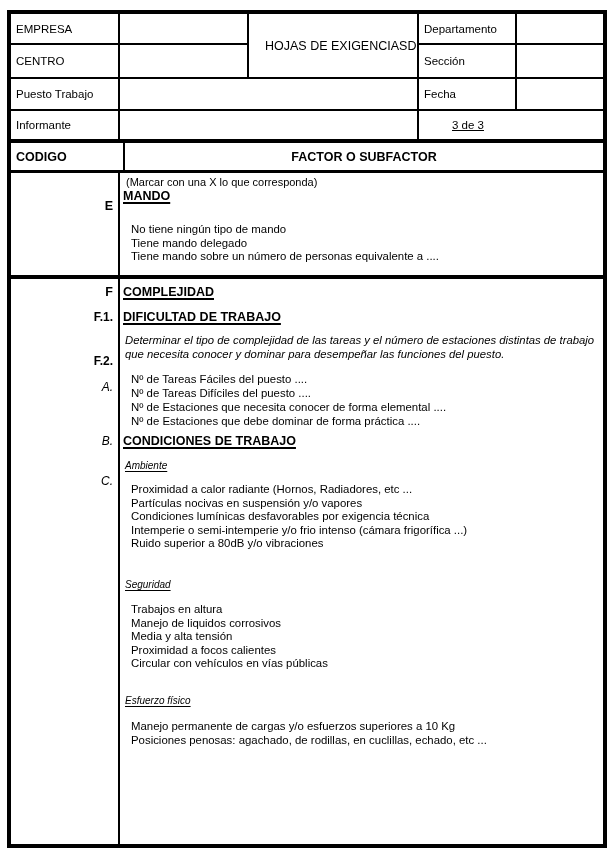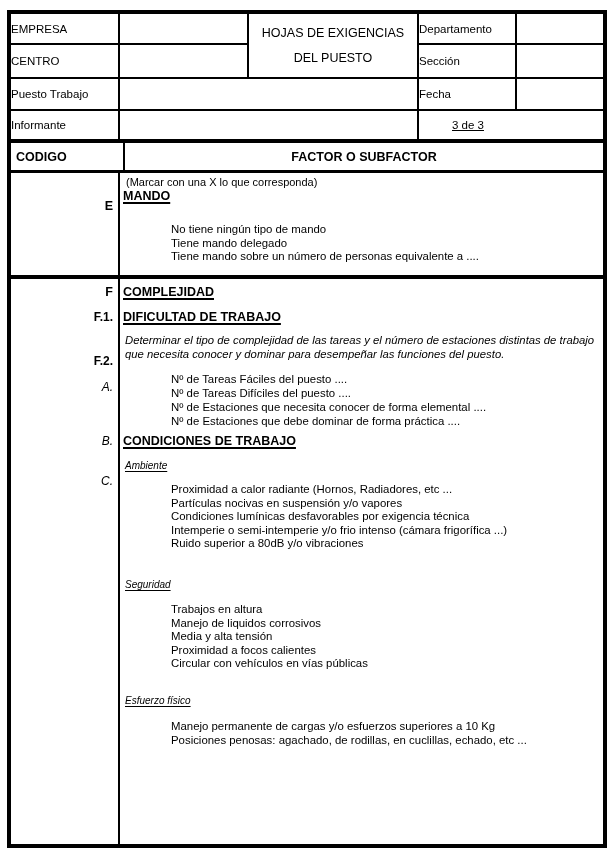--- a/index.html
+++ b/index.html
@@ -12,28 +12,28 @@
     border:4px solid #000;background:#fff;
   }
   
   .header{
     display:grid;
     grid-template-columns:109px 129px 170px 98px auto;
     grid-template-rows:31px 34px 32px 28px;
   }
   .cell{
     box-sizing:border-box;display:flex;align-items:center;
-    font-size:11.5px;white-space:nowrap;overflow:hidden;
+    padding-left:5px;font-size:11.5px;white-space:nowrap;overflow:hidden;
   }
   .bR{border-right:2px solid #000;}
   .bB{border-bottom:2px solid #000;}
   .title-cell{
     grid-column:3;grid-row:1/3;
-    flex-direction:column;justify-content:space-around;align-items:center;
-    padding:7px;font-size:12.5px;text-align:center;
+    flex-direction:row;justify-content:space-around;align-items:center;
+    padding:16px;font-size:12.5px;text-align:center;
   }
   .center-text{justify-content:center;padding-left:0;text-decoration:underline;}
   
   .divider4{height:4px;background:#000;}
   .divider3{height:3px;background:#000;}
   
   .codigo-row{height:27px;display:flex;}
   .codigo-cell{
     width:107px;flex:none;border-right:2px solid #000;
     display:flex;align-items:center;padding-left:5px;
@@ -61,21 +61,21 @@
   }
   .h-sub{
     font-style:italic;font-size:10px;
     text-decoration:underline;text-underline-offset:2px;
   }
   .para{
     position:absolute;font-style:italic;font-size:11.3px;line-height:14px;
     white-space:normal;
   }
   .items{position:absolute;font-size:11.4px;line-height:13.5px;white-space:nowrap;}
-  .items div{white-space:nowrap;margin-left:40px;}
+  .items div{white-space:nowrap;}
 </style>
 </head>
 <body>
 
 <div class="sheet">
 
   <div class="header">
     <div class="cell bR bB">EMPRESA</div>
     <div class="cell bR bB"></div>
     <div class="cell title-cell bR bB">

